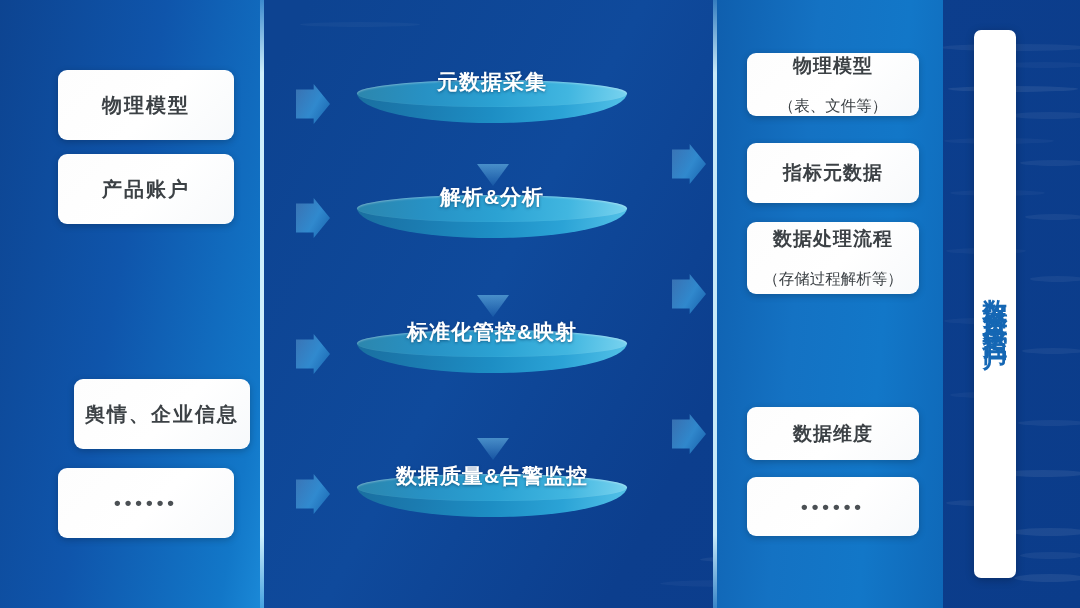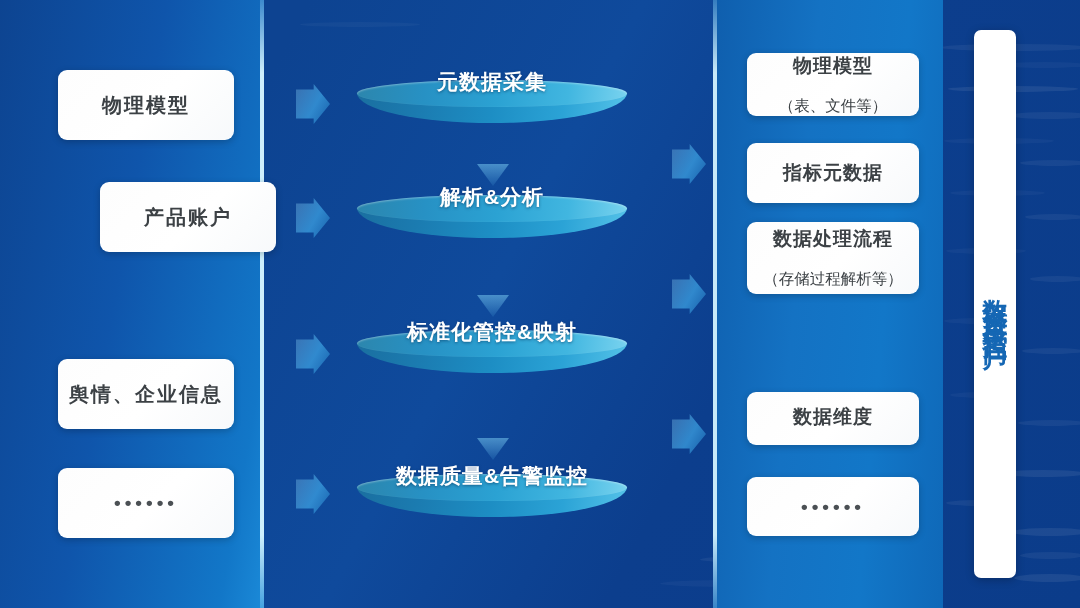--- a/index.html
+++ b/index.html
@@ -219,24 +219,24 @@
   <div class="tex" style="left:700px;  top:556px; width:120px; height:7px;"></div>
   <div class="tex dim" style="left:660px;  top:580px; width:150px; height:7px;"></div>
   <div class="tex dim" style="left:300px;  top:22px;  width:120px; height:5px;"></div>
 
   <div class="band" id="band-left"></div>
   <div class="band" id="band-right"></div>
 
   <div class="card left" style="top:70px;">
     <div class="l1">物理模型</div>
   </div>
-  <div class="card left" style="top:182px;margin-left:42px;">
+  <div class="card left" style="top:154px;">
     <div class="l1">产品账户</div>
   </div>
-  <div class="card left" style="top:359px;">
+  <div class="card left" style="top:379px;margin-left:16px;">
     <div class="l1">舆情、企业信息</div>
   </div>
   <div class="card left" style="top:468px;">
     <div class="dots">••••••</div>
   </div>
 
   <div class="arrow" style="left:296px; top:84px;"></div>
   <div class="arrow" style="left:296px; top:198px;"></div>
   <div class="arrow" style="left:296px; top:334px;"></div>
   <div class="arrow" style="left:296px; top:474px;"></div>
@@ -279,21 +279,21 @@
     <div class="l1">物理模型</div>
     <div class="l2">（表、文件等）</div>
   </div>
   <div class="card right" style="top:143px; height:60px;">
     <div class="l1">指标元数据</div>
   </div>
   <div class="card right" style="top:222px; height:72px;">
     <div class="l1">数据处理流程</div>
     <div class="l2">（存储过程解析等）</div>
   </div>
-  <div class="card right" style="top:392px; height:53px;font-family:Liberation Mono, monospace;">
+  <div class="card right" style="top:407px; height:53px;">
     <div class="l1">数据维度</div>
   </div>
   <div class="card right" style="top:477px; height:59px;">
     <div class="dots">••••••</div>
   </div>
 
   <div id="portal-bar">
     <div class="vtext">数据资产目录管控门户</div>
   </div>
 

